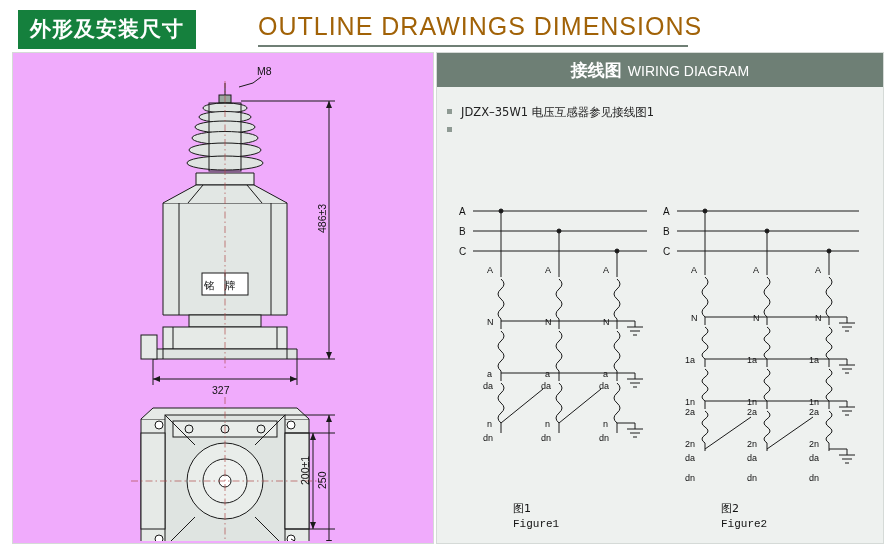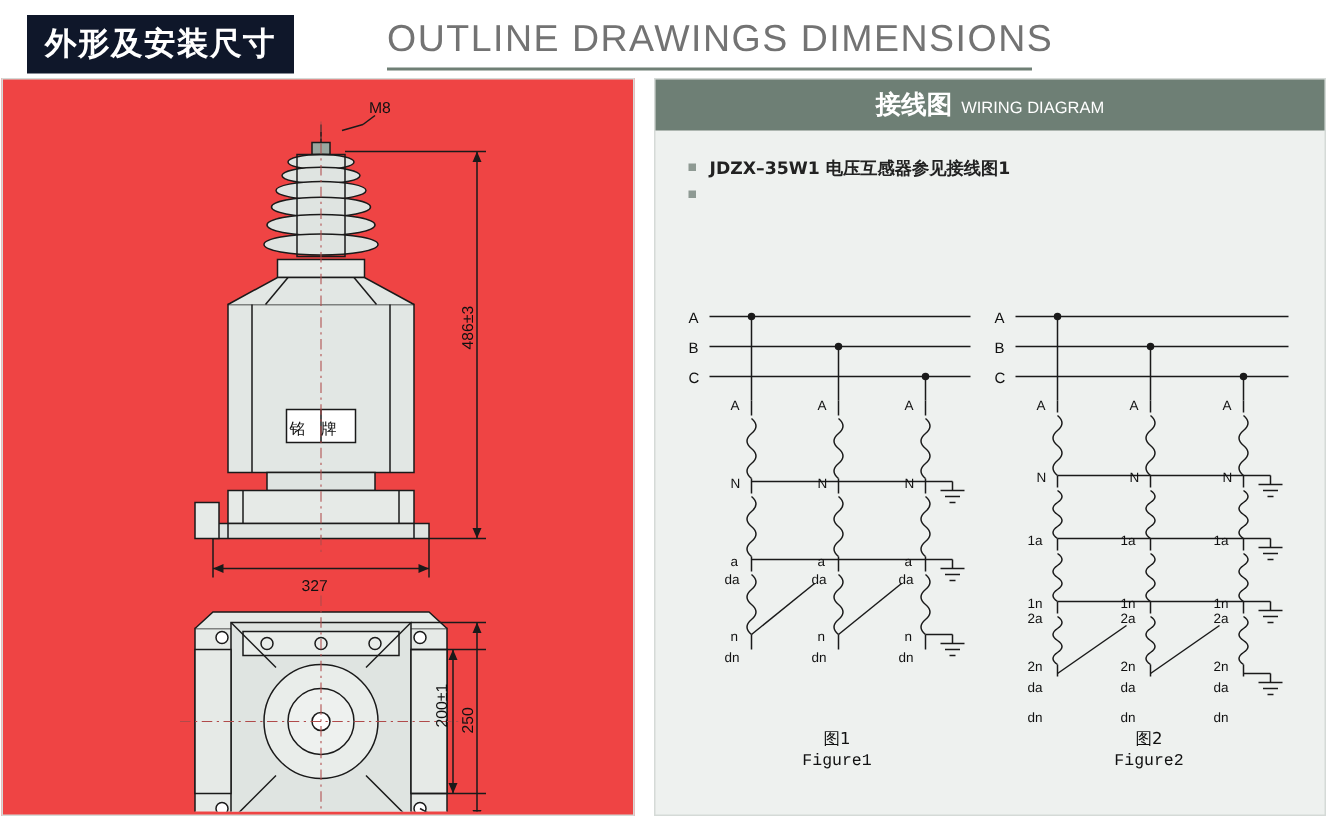--- a/index.html
+++ b/index.html
@@ -9,65 +9,65 @@
     font-family:"Liberation Sans", sans-serif;
     overflow:hidden;
     position:relative;
   }
   .page{position:relative;width:890px;height:550px;}
 
   
   .header{position:absolute;left:0;top:0;width:890px;height:48px;}
   .header-cn{
     position:absolute;left:18px;top:10px;
-    background:#0f172a;color:#ffffff;
+    background:#15803d;color:#ffffff;
     font-size:21px;font-weight:bold;
     padding:5px 12px 6px 12px;
     letter-spacing:1px;
     font-family:"DejaVu Sans", sans-serif;
   }
   .header-en{
     position:absolute;left:258px;top:12px;
-    color:#737373;
+    color:#a16207;
     font-size:25px;
     letter-spacing:1px;
     font-family:"Liberation Sans", sans-serif;
   }
   .header-rule{
     position:absolute;left:258px;top:45px;width:430px;height:2px;background:#6f7f75;
   }
 
   
   .left-panel{
-    position:absolute;left:1px;top:52px;width:420px;height:490px;
-    background:#ef4444;border:1px solid #d5dad7;
+    position:absolute;left:12px;top:52px;width:420px;height:490px;
+    background:#f0abfc;border:1px solid #d5dad7;
   }
   .right-panel{
     position:absolute;left:436px;top:52px;width:446px;height:490px;
     background:#eef1ef;border:1px solid #d5dad7;
   }
   .right-title{
     position:absolute;left:0;top:0;width:446px;height:34px;
     background:#6e7f75;color:#ffffff;
     text-align:center;line-height:34px;
     font-size:17px;font-weight:bold;
     font-family:"DejaVu Sans", sans-serif;
   }
-  .right-title .en{font-weight:normal;font-size:11px;font-family:"Liberation Sans", sans-serif;margin-top:24px;}
+  .right-title .en{font-weight:normal;font-size:14px;font-family:"Liberation Sans", sans-serif;margin-top:24px;}
 
   
-  .bullets{position:absolute;left:20px;top:50px;width:410px;font-weight:bold;}
+  .bullets{position:absolute;left:8px;top:50px;width:410px;}
   .bullet-row{position:relative;height:18px;line-height:18px;font-size:11.5px;color:#222;padding-left:16px;
     font-family:"DejaVu Sans", sans-serif;}
   .bullet-row .sq{position:absolute;left:2px;top:6px;width:5px;height:5px;background:#8e9a93;}
 
   
   .fig{position:absolute;}
-  .fig-caption{position:absolute;text-align:center;font-size:11px;color:#111;width:90px;
-    font-family:"DejaVu Sans", sans-serif;}
+  .fig-caption{position:absolute;font-size:11px;color:#111;width:90px;
+    font-family:"DejaVu Sans", sans-serif;margin-top:16px;}
   .fig-caption .l2{display:block;margin-top:2px;font-family:Liberation Mono, monospace;}
 
   svg{display:block;}
   text{font-family:"Liberation Sans", sans-serif;}
   .cn{font-family:"DejaVu Sans", sans-serif;}
 </style>
 </head>
 <body>
 
 <div class="page">

